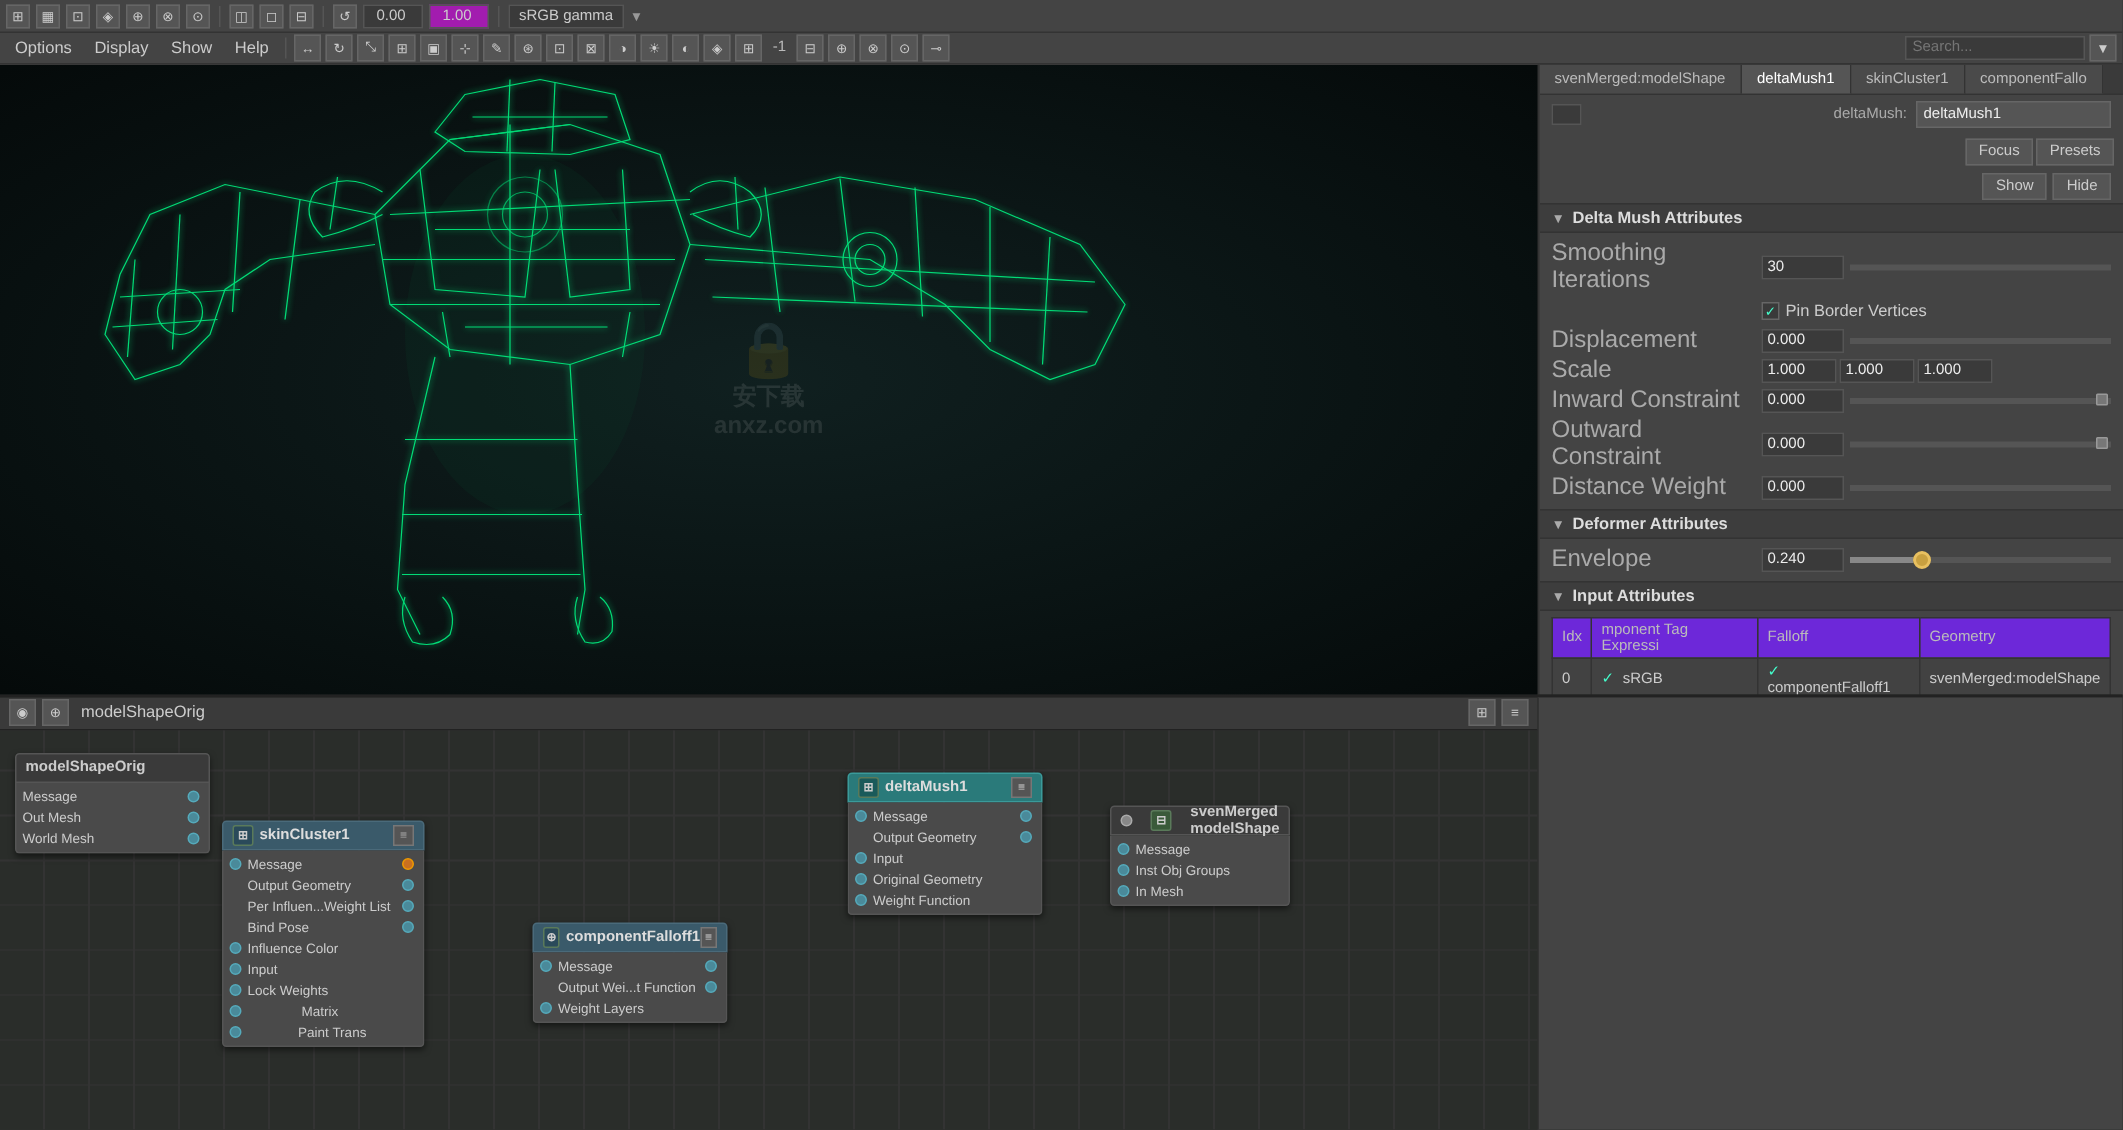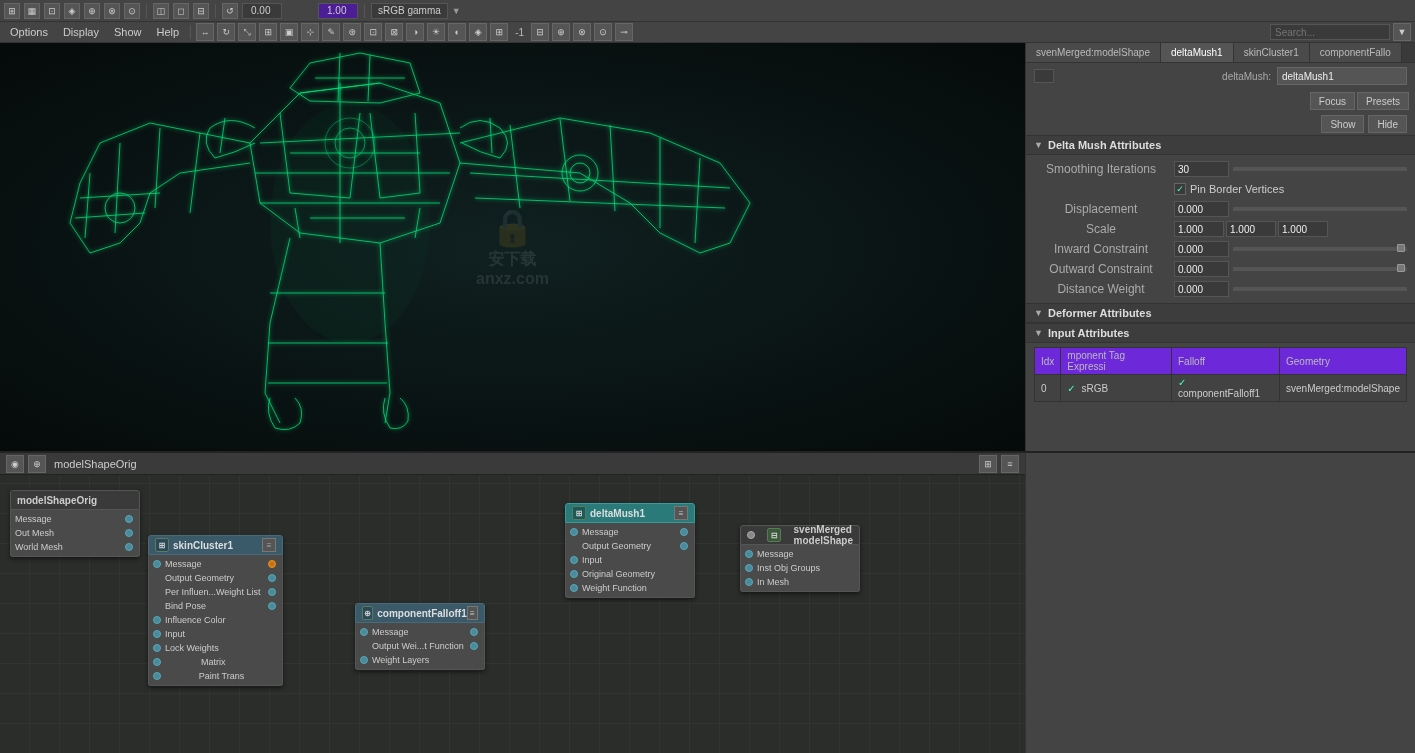--- a/index.html
+++ b/index.html
@@ -81,23 +81,23 @@
 
     .attr-row {
       display: flex;
       align-items: center;
       min-height: 20px;
       padding: 1px 8px;
     }
 
     .attr-label {
       color: #aaa;
-      text-align: center;
+      text-align: left;
       padding-right: 6px;
-      font-size: 12px;
+      font-size: 16px;
       flex-shrink: 0;
     }
 
     .attr-field {
       background: #3a3a3a;
       border: 1px solid #555;
       color: #eee;
       height: 16px;
       font-size: 10px;
       padding: 0 3px;
@@ -427,21 +427,21 @@
   <div class="toolbar-icon">⊕</div>
   <div class="toolbar-icon">⊗</div>
   <div class="toolbar-icon">⊙</div>
   <div class="toolbar-sep"></div>
   <div class="toolbar-icon">◫</div>
   <div class="toolbar-icon">◻</div>
   <div class="toolbar-icon">⊟</div>
   <div class="toolbar-sep"></div>
   <div class="toolbar-icon">↺</div>
   <span style="background:#3a3a3a;border:1px solid #555;padding:0 8px;height:16px;display:inline-flex;align-items:center;font-size:10px;min-width:40px;">0.00</span>
-  <span style="background:#4c1d95;border:1px solid #555;padding:0 8px;height:16px;display:inline-flex;align-items:center;font-size:10px;min-width:40px;margin-left:32px;">1.00</span>
+  <span style="background:#a21caf;border:1px solid #555;padding:0 8px;height:16px;display:inline-flex;align-items:center;font-size:10px;min-width:40px;">1.00</span>
   <div class="toolbar-sep"></div>
   <span style="background:#3a3a3a;border:1px solid #555;padding:0 6px;height:16px;display:inline-flex;align-items:center;font-size:10px;cursor:pointer;">sRGB gamma</span>
   <span style="font-size:9px;color:#999;">▼</span>
 </div>
 
 <div id="main-layout">
 
   <div id="second-toolbar">
     <span class="menu-item">Options</span>
     <span class="menu-item">Display</span>
@@ -648,20 +648,30 @@
           <input class="attr-field" style="width: 55px;" value="0.000">
           <div class="attr-slider" style="flex:1;height:4px;background:#555;margin-left:4px;"></div>
         </div>
       </div>
 
       <div class="section-header">
         <span class="section-arrow">▼</span>
         <span class="section-title">Deformer Attributes</span>
       </div>
 
+      <div class="attr-section">
+        <div class="envelope-row">
+          <span class="attr-label" style="width:140px;">Envelope</span>
+          <input class="attr-field" style="width: 55px;" value="0.240">
+          <div style="flex:1;height:4px;background:#555;margin-left:4px;position:relative;">
+            <div style="width:24%;height:100%;background:#888;"></div>
+            <div style="position:absolute;left:24%;top:-4px;width:12px;height:12px;border-radius:50%;background:#c8a040;border:2px solid #e8c060;cursor:pointer;"></div>
+          </div>
+        </div>
+      </div>
 
       <div class="section-header">
         <span class="section-arrow">▼</span>
         <span class="section-title">Input Attributes</span>
       </div>
 
       <div style="padding:4px 8px;">
         <table class="input-attr-table">
           <thead>
             <tr>

